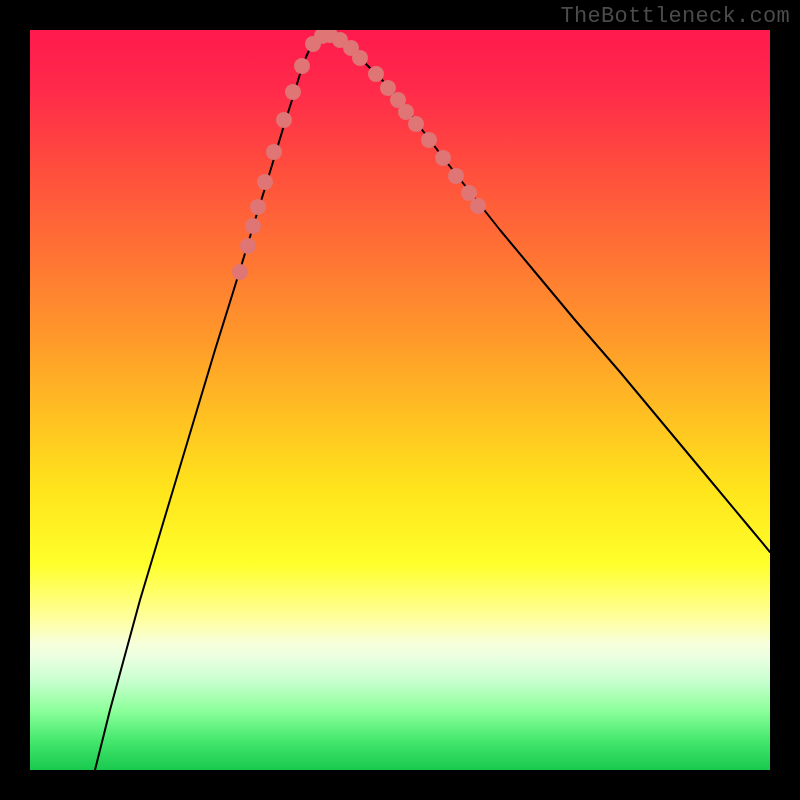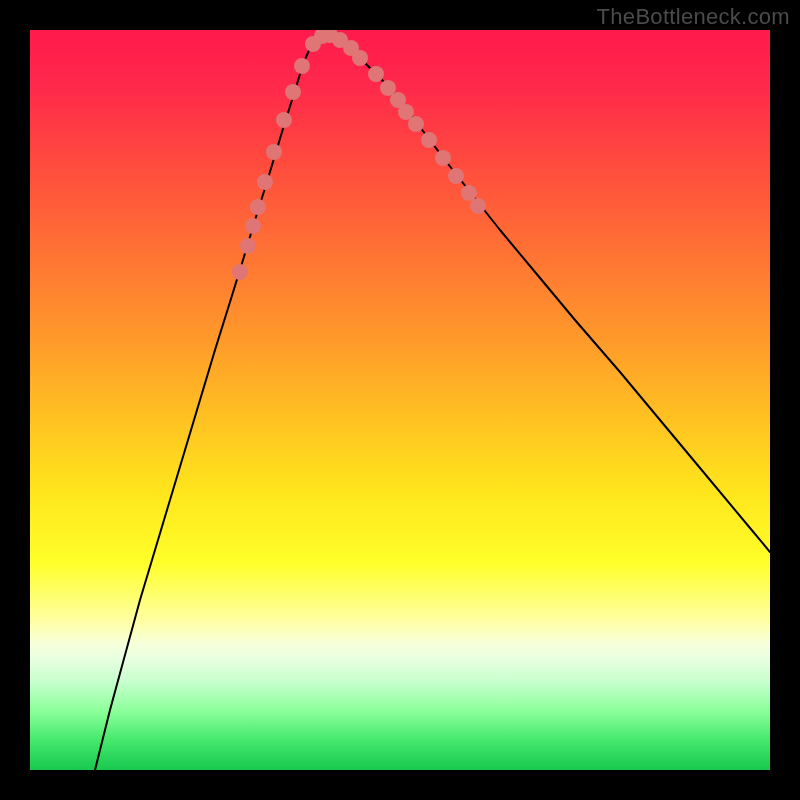--- a/index.html
+++ b/index.html
@@ -2,20 +2,21 @@
 <html><head>
 <meta charset="utf-8">
 <style>
   * { margin: 0; padding: 0; box-sizing: border-box; }
   html, body { width: 800px; height: 800px; overflow: hidden; background: #000; font-family: Arial, Helvetica, sans-serif; }
   .frame {
     position: relative;
     width: 800px;
     height: 800px;
     background: #000;
+    font-family: Liberation Mono, monospace;
   }
   .plot-area {
     position: absolute;
     left: 30px;
     top: 30px;
     width: 740px;
     height: 740px;
     overflow: hidden;
   }
   .gradient-bg {

